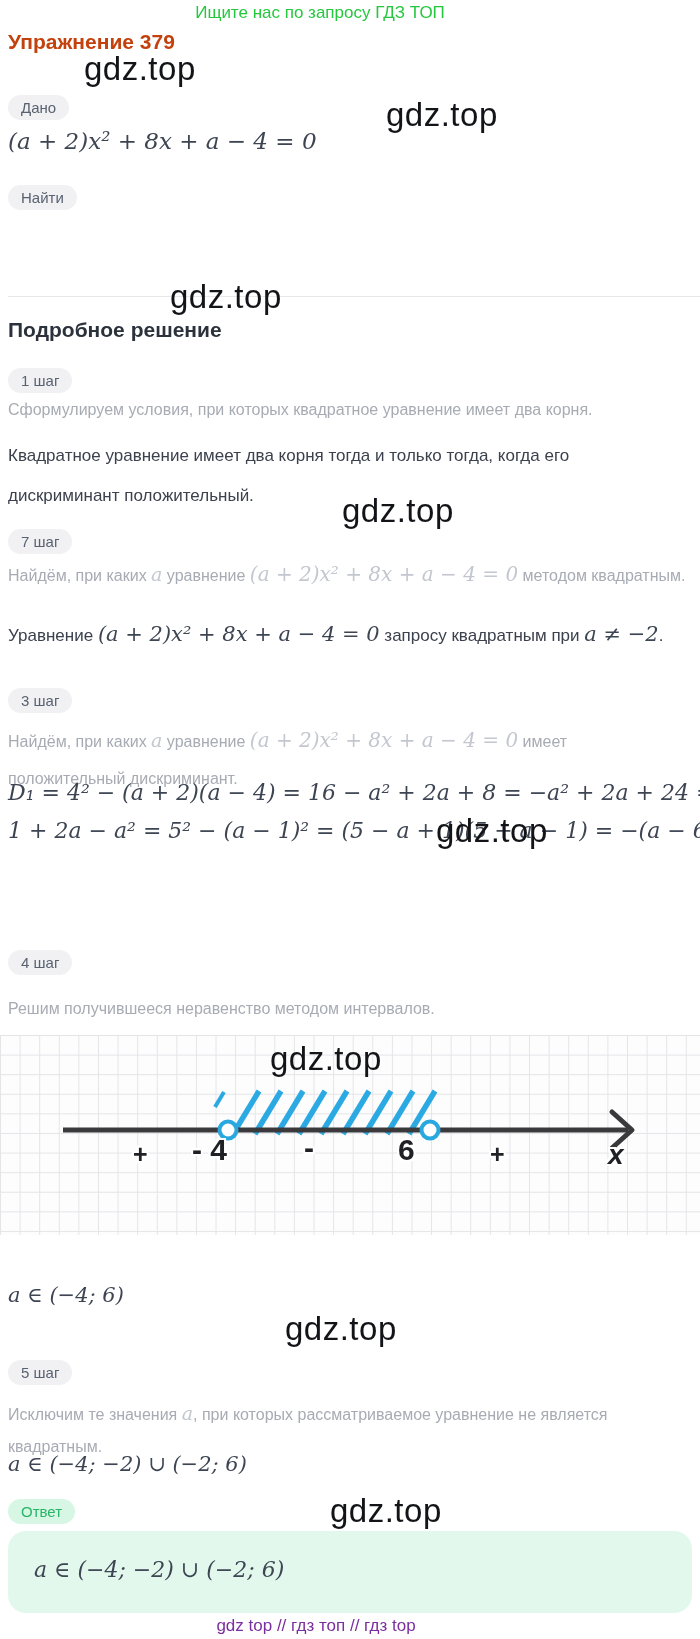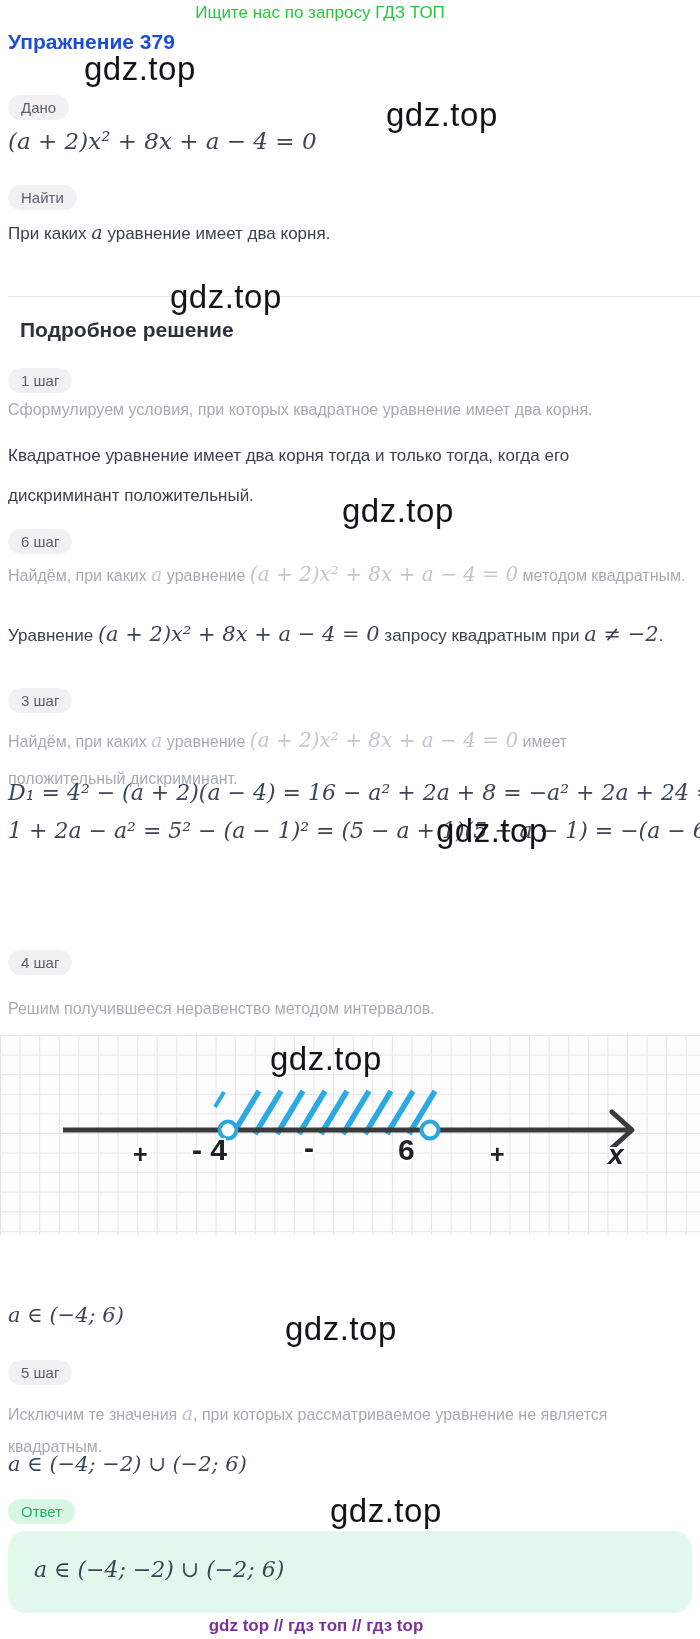--- a/index.html
+++ b/index.html
@@ -1,22 +1,22 @@
 <!DOCTYPE html>
 <html><head>
 <meta charset="utf-8">
 <style>
   html,body{margin:0;padding:0;}
   body{font-family:"Liberation Sans","DejaVu Sans",sans-serif;background:#ffffff;}
   .page{position:relative;width:700px;height:1639px;background:#ffffff;overflow:hidden;}
 
   .promo{position:absolute;top:3px;left:0;width:640px;text-align:center;
          font-size:17px;font-weight:500;color:#26c73e;}
-  .h-title{position:absolute;left:8px;top:30px;font-size:21px;font-weight:bold;color:#1d4ed8;text-align:center;}
-  .h-sub{position:absolute;left:8px;top:318px;font-size:21px;font-weight:bold;color:#2c323c;margin-left:12px;}
+  .h-title{position:absolute;left:8px;top:30px;font-size:21px;font-weight:bold;color:#c2410c;text-align:center;}
+  .h-sub{position:absolute;left:8px;top:318px;font-size:21px;font-weight:bold;color:#2c323c;}
 
   .wm{position:absolute;font-size:33px;font-weight:500;color:#131418;letter-spacing:.5px;white-space:nowrap;}
 
   .badge{position:absolute;left:8px;background:#f1f1f4;color:#596270;font-size:15px;
          padding:5px 13px;border-radius:14px;line-height:1;white-space:nowrap;}
   .badge-answer{background:#d7f7e4;color:#27b566;}
 
   .txt{position:absolute;left:8px;font-size:17px;color:#3b414d;}
   .gray{color:#a7abb3;font-size:16px;}
   .math{font-family:"DejaVu Serif","Liberation Serif",serif;font-style:italic;color:#3d4553;text-align:center;}
@@ -37,51 +37,50 @@
                         0 -2px 0 #fff,0 2px 0 #fff,-2px 0 0 #fff,2px 0 0 #fff;}
   .nl-sign{font-size:25px;}
   .nl-point{font-size:30px;}
   .nl-x{font-size:28px;font-style:italic;}
 
   .answer-box{position:absolute;left:8px;top:1531px;width:684px;height:82px;
               background:#e3f8ec;border-radius:18px;}
   .answer-box .math{position:absolute;left:26px;top:26px;font-size:22px;}
 
   .footer{position:absolute;left:0;top:1616px;width:632px;text-align:center;
-          font-size:17px;font-weight:bold;color:#7b2f9f;}
+          font-size:17px;font-weight:normal;color:#7b2f9f;}
 </style>
 </head>
 <body>
 
 <div class="page">
 
   <div class="promo">Ищите нас по запросу ГДЗ ТОП</div>
   <div class="h-title">Упражнение 379</div>
 
   <div class="wm" style="left:84px;top:50px;">gdz.top</div>
   <div class="wm" style="left:386px;top:96px;">gdz.top</div>
 
   <div class="badge" style="top:95px;">Дано</div>
   <div class="m-line math" style="top:128px;font-size:23px;">(a + 2)x² + 8x + a − 4 = 0</div>
 
   <div class="badge" style="top:185px;">Найти</div>
-  <div class="txt" style="top:221px;"><span>При каких </span><span class="math" style="font-size:19px;">a</span><span> уравнение имеет два корня.</span></div>
 
   <div class="divider"></div>
   <div class="wm" style="left:170px;top:278px;">gdz.top</div>
 
   <div class="h-sub">Подробное решение</div>
 
   <div class="badge" style="top:368px;">1 шаг</div>
   <div class="txt" style="top:436px;width:600px;line-height:40px;">Квадратное уравнение имеет два корня тогда и только тогда, когда его дискриминант положительный.</div>
   <div class="txt gray" style="top:401px;">Сформулируем условия, при которых квадратное уравнение имеет два корня.</div>
 
   <div class="wm" style="left:342px;top:492px;">gdz.top</div>
 
-  <div class="badge" style="top:529px;">6 шаг</div>
+  <div class="badge" style="top:529px;">7 шаг</div>
   <div class="txt gray" style="top:562px;"><span>Найдём, при каких </span><span class="math m-gray" style="font-size:19px;">a</span><span> уравнение </span><span class="math m-gray m-inline">(a + 2)x² + 8x + a − 4 = 0</span><span> методом квадратным.</span></div>
   <div class="txt" style="top:622px;"><span>Уравнение </span><span class="math" style="font-size:21px;">(a + 2)x² + 8x + a − 4 = 0</span><span> запросу квадратным при </span><span class="math" style="font-size:21px;">a ≠ −2</span><span>.</span></div>
 
   <div class="badge" style="top:688px;">3 шаг</div>
   <div class="txt gray" style="top:722px;width:672px;line-height:37px;"><span>Найдём, при каких </span><span class="math m-gray" style="font-size:19px;">a</span><span> уравнение </span><span class="math m-gray m-inline">(a + 2)x² + 8x + a − 4 = 0</span><span> имеет положительный дискриминант.</span></div>
   <div class="m-line math" style="top:780px;">D₁ = 4² − (a + 2)(a − 4) = 16 − a² + 2a + 8 = −a² + 2a + 24 = 25 −</div>
   <div class="m-line math" style="top:818px;">1 + 2a − a² = 5² − (a − 1)² = (5 − a + 1)(5 + a − 1) = −(a − 6)(a + 4);</div>
   <div class="wm" style="left:436px;top:812px;">gdz.top</div>
 
   <div class="badge" style="top:950px;">4 шаг</div>
@@ -111,21 +110,21 @@
     </svg>
     <div class="nl-label nl-sign" style="left:133px;top:107px;">+</div>
     <div class="nl-label nl-point" style="left:192px;top:100px;">- 4</div>
     <div class="nl-label nl-point" style="left:304px;top:98px;">-</div>
     <div class="nl-label nl-point" style="left:398px;top:100px;">6</div>
     <div class="nl-label nl-sign" style="left:490px;top:107px;">+</div>
     <div class="nl-label nl-x" style="left:608px;top:106px;">x</div>
     <div class="wm" style="left:270px;top:5px;">gdz.top</div>
   </div>
 
-  <div class="m-result math" style="top:1283px;margin-top:20px;">a ∈ (−4;  6)</div>
+  <div class="m-result math" style="top:1283px;">a ∈ (−4;  6)</div>
   <div class="wm" style="left:285px;top:1310px;">gdz.top</div>
 
   <div class="badge" style="top:1360px;">5 шаг</div>
   <div class="txt gray" style="top:1397px;width:630px;line-height:32px;"><span>Исключим те значения </span><span class="math m-gray" style="font-size:19px;">a</span><span>, при которых рассматриваемое уравнение не является квадратным.</span></div>
   <div class="m-result math" style="top:1452px;">a ∈ (−4;  −2) ∪ (−2;  6)</div>
 
   <div class="badge badge-answer" style="top:1499px;">Ответ</div>
   <div class="wm" style="left:330px;top:1492px;">gdz.top</div>
   <div class="answer-box">
     <div class="math">a ∈ (−4;  −2) ∪ (−2;  6)</div>

